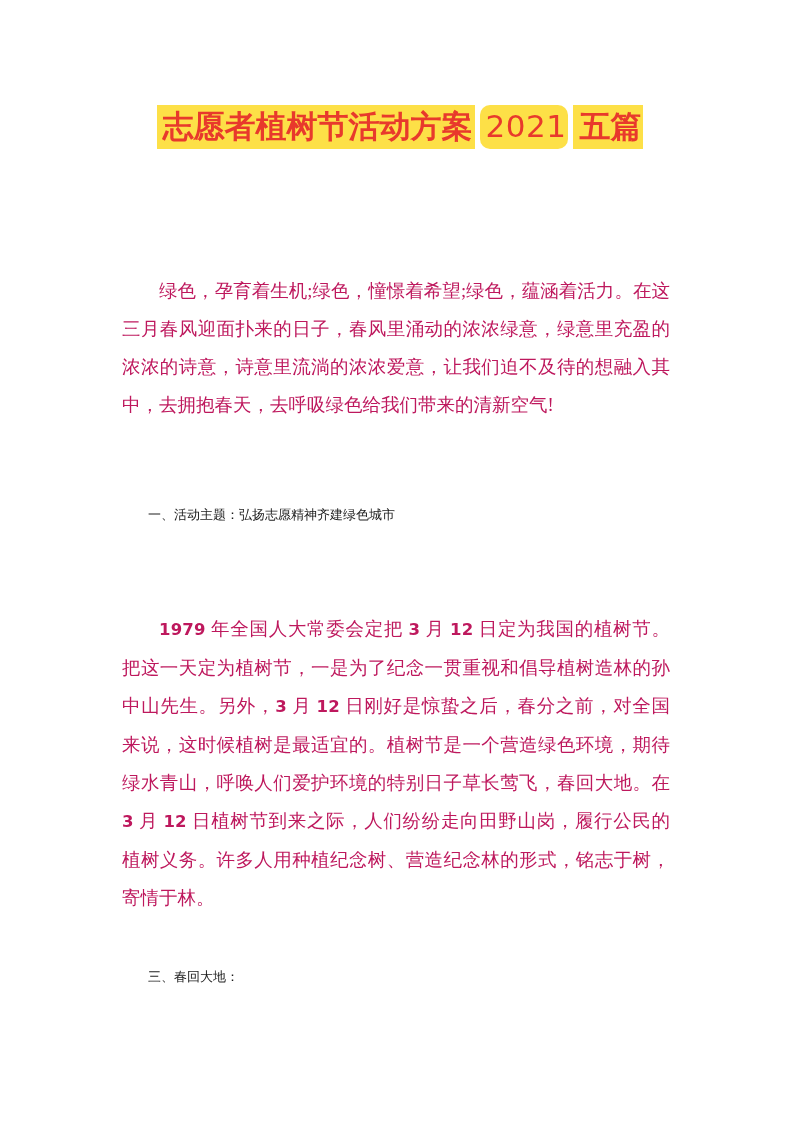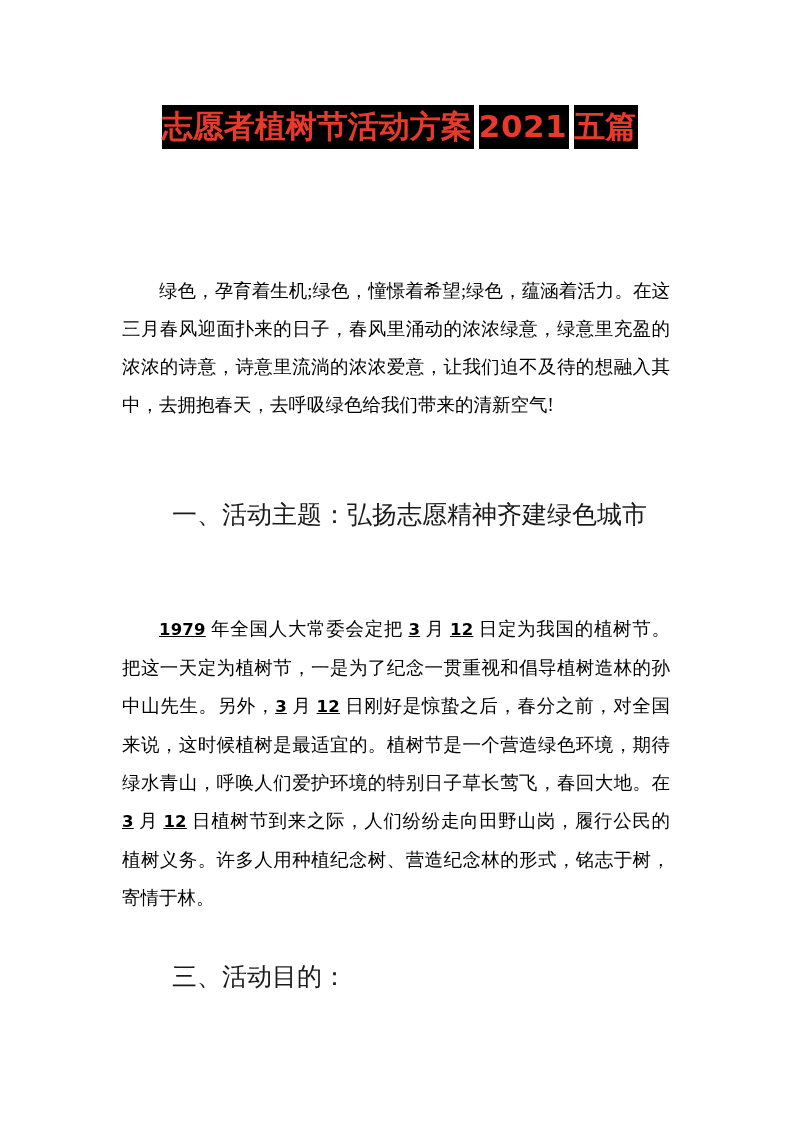--- a/index.html
+++ b/index.html
@@ -36,32 +36,33 @@
     text-align: center;
     font-family: "DejaVu Sans", "Liberation Sans", sans-serif;
     font-weight: bold;
     font-size: 31px;
     line-height: 46px;
     letter-spacing: 0px;
     white-space: nowrap;
     color: #e8392c;
   }
   .doc-title .hl {
-    background: #000000;
-    padding: 3px 2px 5px 0;
+    background: #fde047;
+    padding: 3px 2px 5px 6px;
     color: #e8392c;
   }
   .doc-title .gap {
     display: inline-block;
     width: 5px;
   }
   .doc-title .num {
     font-family: "DejaVu Sans", "Liberation Sans", sans-serif;
-    font-weight: bold;
+    font-weight: normal;
     letter-spacing: 0.5px;
+    border-radius: 10px;
   }
 
   
   .section-heading {
     position: absolute;
     left: 155px;
     top: 215px;
     font-family: "DejaVu Sans", "Liberation Sans", sans-serif;
     font-weight: bold;
     font-size: 16.5px;
@@ -71,21 +72,21 @@
   }
 
   
   .body-block {
     position: absolute;
     left: 122px;
     width: 548px;
     font-family: "Liberation Serif", "DejaVu Serif", serif;
     font-size: 18.5px;
     line-height: 38px;
-    color: #000000;
+    color: #be185d;
     text-align: justify;
     text-justify: inter-ideograph;
   }
 
   .body-block p {
     margin: 0;
     padding: 0;
     text-indent: 2em;
     white-space: pre-wrap;
   }
@@ -96,29 +97,28 @@
   #head-bg        { top: 553px; }
   #para-bg        { top: 610px; }
   #head-purpose   { top: 958px; }
 
   
   .lat {
     font-family: "DejaVu Sans", "Liberation Sans", sans-serif;
     font-size: 16.5px;
     font-weight: 600;
     letter-spacing: 0.2px;
-    text-decoration: underline;
   }
 
   .heading-line {
     position: absolute;
     left: 122px;
     width: 548px;
     font-family: "Liberation Serif", "DejaVu Serif", serif;
-    font-size: 25px;
+    font-size: 13px;
     line-height: 38px;
     color: #1a1a1a;
     text-indent: 2em;
     white-space: nowrap;
   }
 </style>
 </head>
 <body>
 
 <div class="page">
@@ -132,15 +132,15 @@
     <p>绿色，孕育着生机;绿色，憧憬着希望;绿色，蕴涵着活力。在这三月春风迎面扑来的日子，春风里涌动的浓浓绿意，绿意里充盈的浓浓的诗意，诗意里流淌的浓浓爱意，让我们迫不及待的想融入其中，去拥抱春天，去呼吸绿色给我们带来的清新空气!</p>
   </div>
 
   <div class="heading-line" id="head-theme">一、活动主题：弘扬志愿精神齐建绿色城市</div>
 
 
   <div class="body-block" id="para-bg">
     <p><span class="lat">1979</span><span> 年全国人大常委会定把 </span><span class="lat">3</span><span> 月 </span><span class="lat">12</span><span> 日定为我国的植树节。把这一天定为植树节，一是为了纪念一贯重视和倡导植树造林的孙中山先生。另外，</span><span class="lat">3</span><span> 月 </span><span class="lat">12</span><span> 日刚好是惊蛰之后，春分之前，对全国来说，这时候植树是最适宜的。植树节是一个营造绿色环境，期待绿水青山，呼唤人们爱护环境的特别日子草长莺飞，春回大地。在 </span><span class="lat">3</span><span> 月 </span><span class="lat">12</span><span> 日植树节到来之际，人们纷纷走向田野山岗，履行公民的植树义务。许多人用种植纪念树、营造纪念林的形式，铭志于树，寄情于林。</span></p>
   </div>
 
-  <div class="heading-line" id="head-purpose">三、活动目的：</div>
+  <div class="heading-line" id="head-purpose">三、春回大地：</div>
 
 </div>
 
 </body></html>

